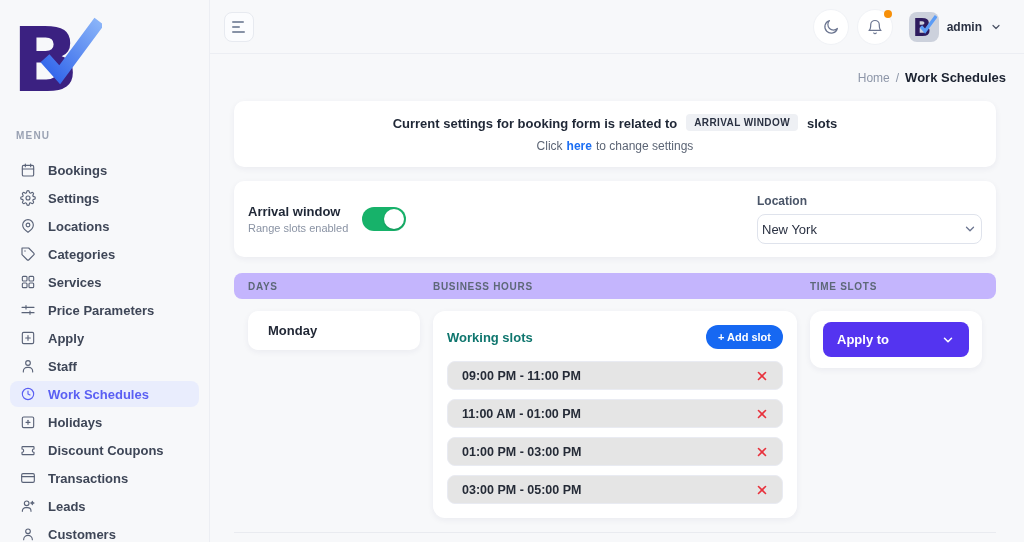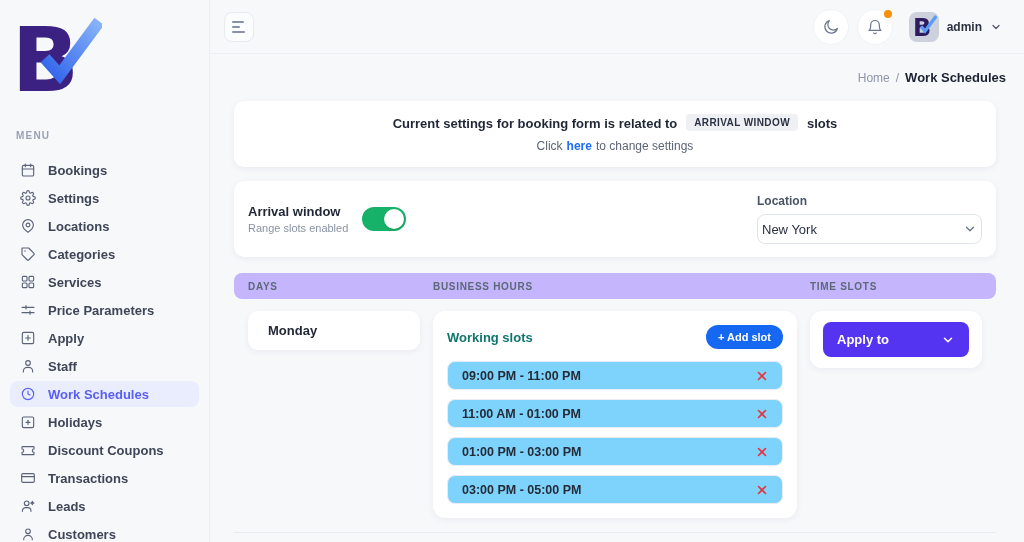--- a/index.html
+++ b/index.html
@@ -61,21 +61,21 @@
   .th { font-size:10px; font-weight:700; letter-spacing:.7px; color:#5d6878; }
   .th-days { width:172px; } .th-hours { flex:1; } .th-slots { width:172px; }
   
   .schedule-row { margin-top:12px; display:flex; gap:13px; padding:0 14px; align-items:flex-start; }
   .day-card { width:172px; padding:12px 20px; font-size:13px; font-weight:700; color:#222836; }
   .slots-card { flex:1; border-radius:12px; padding:14px; }
   .slots-head { display:flex; justify-content:space-between; align-items:center; }
   .slots-title { font-size:13px; font-weight:700; color:#0f766e; }
   .add-slot-btn { background:#1668f2; color:#fff; border:none; font-family:inherit; font-size:11px; font-weight:700; padding:6px 12px; border-radius:14px; cursor:pointer; }
   .slot-list { margin-top:12px; display:flex; flex-direction:column; gap:9px; }
-  .slot-row { height:29px; background:#7dd3fc; border:1px solid #e9ebf2; border-radius:8px; display:flex; align-items:center; justify-content:space-between; padding:0 14px; }
+  .slot-row { height:29px; background:#e5e5e5; border:1px solid #e9ebf2; border-radius:8px; display:flex; align-items:center; justify-content:space-between; padding:0 14px; }
   .slot-text { font-size:12.5px; font-weight:600; color:#252b37; }
   .slot-delete { background:none; border:none; cursor:pointer; display:flex; align-items:center; }
   .slot-delete svg { color:#e8313c; }
   .apply-card { width:172px; border-radius:12px; padding:11px 13px; }
   .apply-btn { width:100%; height:35px; background:#5434f0; border:none; border-radius:8px; color:#fff; font-family:inherit; font-size:13px; font-weight:700; display:flex; align-items:center; justify-content:space-between; padding:0 14px; cursor:pointer; }
   .apply-btn svg { color:#ffffff; }
   .bottom-divider { margin-top:14px; border-top:1px solid #e9ebf0; }
 </style>
 </head>
 <body>

